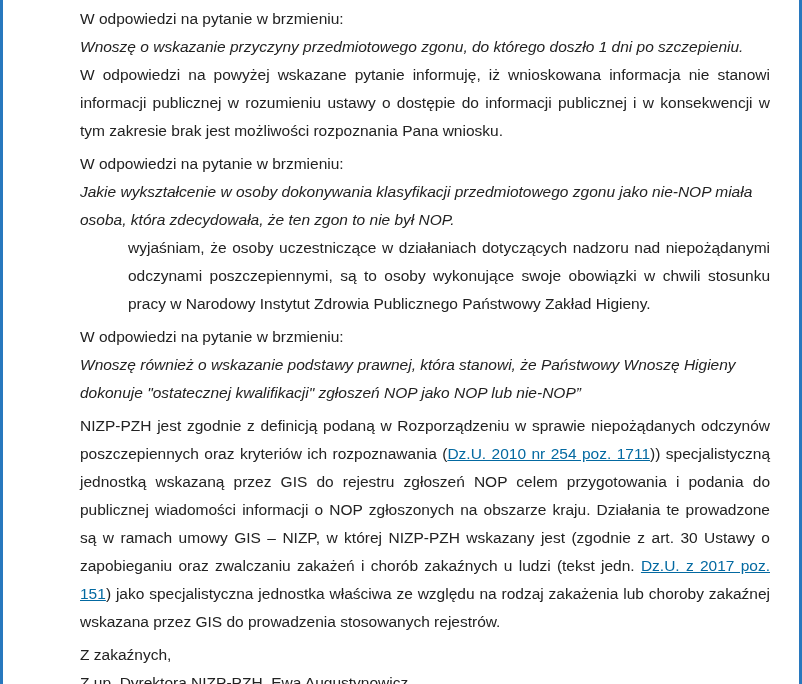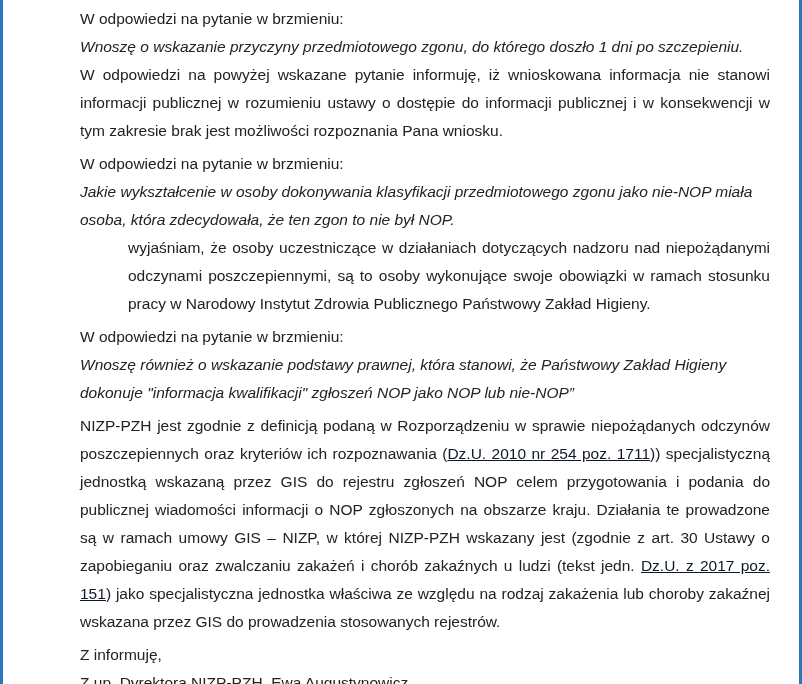--- a/index.html
+++ b/index.html
@@ -36,21 +36,21 @@
   }
   p { margin: 0; }
   .section { margin-bottom: 5px; }
   .justify { text-align: justify; }
   .quote {
     font-style: italic;
     font-weight: 500;
   }
   .indented { margin-left: 48px; }
   .doclink {
-    color: #0f172a;
+    color: #0369a1;
     text-decoration: underline;
     cursor: pointer;
   }
   .closing { margin-top: 5px; }
 </style>
 </head>
 <body>
 
 <div class="border-left"></div>
 <div class="border-right"></div>
@@ -59,30 +59,30 @@
 
   <div class="section">
     <p>W odpowiedzi na pytanie w brzmieniu:</p>
     <p class="quote">Wnoszę o wskazanie przyczyny przedmiotowego zgonu, do którego doszło 1 dni po szczepieniu.</p>
     <p class="justify">W odpowiedzi na powyżej wskazane pytanie informuję, iż wnioskowana informacja nie stanowi informacji publicznej w rozumieniu ustawy o dostępie do informacji publicznej i w konsekwencji w tym zakresie brak jest możliwości rozpoznania Pana wniosku.</p>
   </div>
 
   <div class="section">
     <p>W odpowiedzi na pytanie w brzmieniu:</p>
     <p class="quote">Jakie wykształcenie w osoby dokonywania klasyfikacji przedmiotowego zgonu jako nie-NOP miała osoba, która zdecydowała, że ten zgon to nie był NOP.</p>
-    <p class="justify indented">wyjaśniam, że osoby uczestniczące w działaniach dotyczących nadzoru nad niepożądanymi odczynami poszczepiennymi, są to osoby wykonujące swoje obowiązki w ramach stosunku pracy w Narodowy Instytut Zdrowia Publicznego Państwowy Zakład Higieny.</p>
+    <p class="justify indented">wyjaśniam, że osoby uczestniczące w działaniach dotyczących nadzoru nad niepożądanymi odczynami poszczepiennymi, są to osoby wykonujące swoje obowiązki w chwili stosunku pracy w Narodowy Instytut Zdrowia Publicznego Państwowy Zakład Higieny.</p>
   </div>
 
   <div class="section">
     <p>W odpowiedzi na pytanie w brzmieniu:</p>
-    <p class="quote">Wnoszę również o wskazanie podstawy prawnej, która stanowi, że Państwowy Zakład Higieny dokonuje "informacja kwalifikacji" zgłoszeń NOP jako NOP lub nie-NOP”</p>
+    <p class="quote">Wnoszę również o wskazanie podstawy prawnej, która stanowi, że Państwowy Wnoszę Higieny dokonuje "ostatecznej kwalifikacji" zgłoszeń NOP jako NOP lub nie-NOP”</p>
   </div>
 
   <div class="section">
     <p class="justify"><span>NIZP-PZH jest zgodnie z definicją podaną w Rozporządzeniu w sprawie niepożądanych odczynów poszczepiennych oraz kryteriów ich rozpoznawania (</span><a class="doclink">Dz.U. 2010 nr 254 poz. 1711</a><span>)) specjalistyczną jednostką wskazaną przez GIS do rejestru zgłoszeń NOP celem przygotowania i podania do publicznej wiadomości informacji o NOP zgłoszonych na obszarze kraju. Działania te prowadzone są w ramach umowy GIS – NIZP, w której NIZP-PZH wskazany jest (zgodnie z art. 30 Ustawy o zapobieganiu oraz zwalczaniu zakażeń i chorób zakaźnych u ludzi (tekst jedn. </span><a class="doclink">Dz.U. z 2017 poz. 151</a><span>) jako specjalistyczna jednostka właściwa ze względu na rodzaj zakażenia lub choroby zakaźnej wskazana przez GIS do prowadzenia stosowanych rejestrów.</span></p>
   </div>
 
   <div class="section closing">
-    <p>Z informuję,</p>
+    <p>Z zakaźnych,</p>
     <p>Z up. Dyrektora NIZP-PZH, Ewa Augustynowicz</p>
   </div>
 
 </div>
 
 </body></html>

